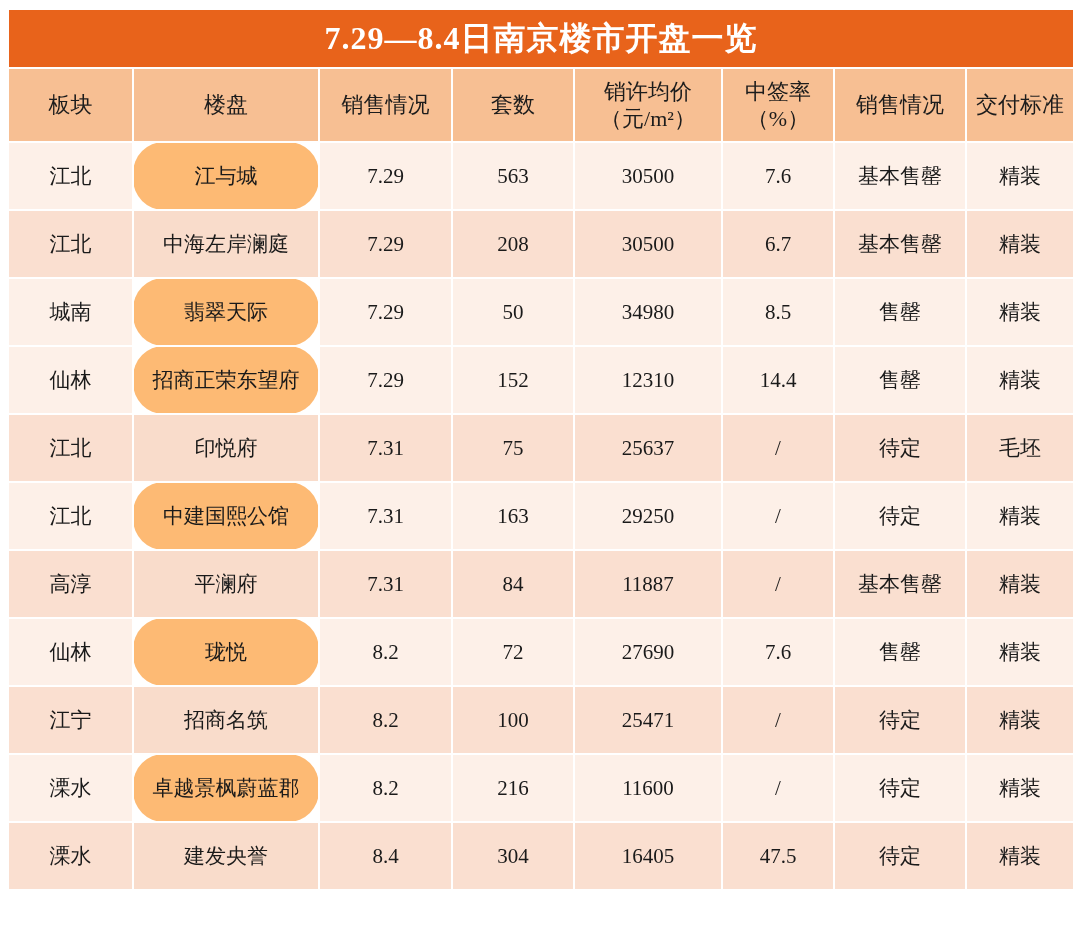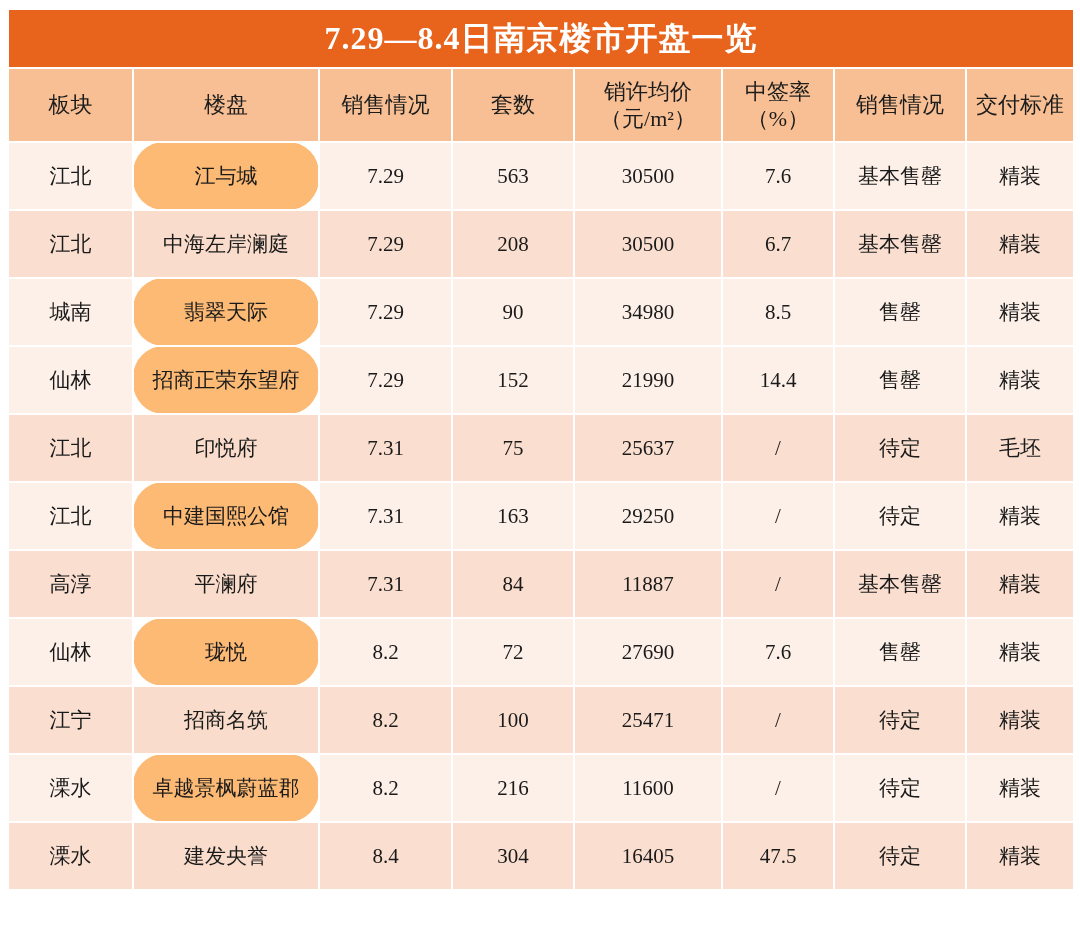--- a/index.html
+++ b/index.html
@@ -118,32 +118,32 @@
         <td>208</td>
         <td>30500</td>
         <td>6.7</td>
         <td>基本售罄</td>
         <td>精装</td>
       </tr>
       <tr class="data-row odd">
         <td>城南</td>
         <td>翡翠天际</td>
         <td>7.29</td>
-        <td>90</td>
+        <td>50</td>
         <td>34980</td>
         <td>8.5</td>
         <td>售罄</td>
         <td>精装</td>
       </tr>
       <tr class="data-row odd">
         <td>仙林</td>
         <td>招商正荣东望府</td>
         <td>7.29</td>
         <td>152</td>
-        <td>21990</td>
+        <td>12310</td>
         <td>14.4</td>
         <td>售罄</td>
         <td>精装</td>
       </tr>
       <tr class="data-row even">
         <td>江北</td>
         <td>印悦府</td>
         <td>7.31</td>
         <td>75</td>
         <td>25637</td>

